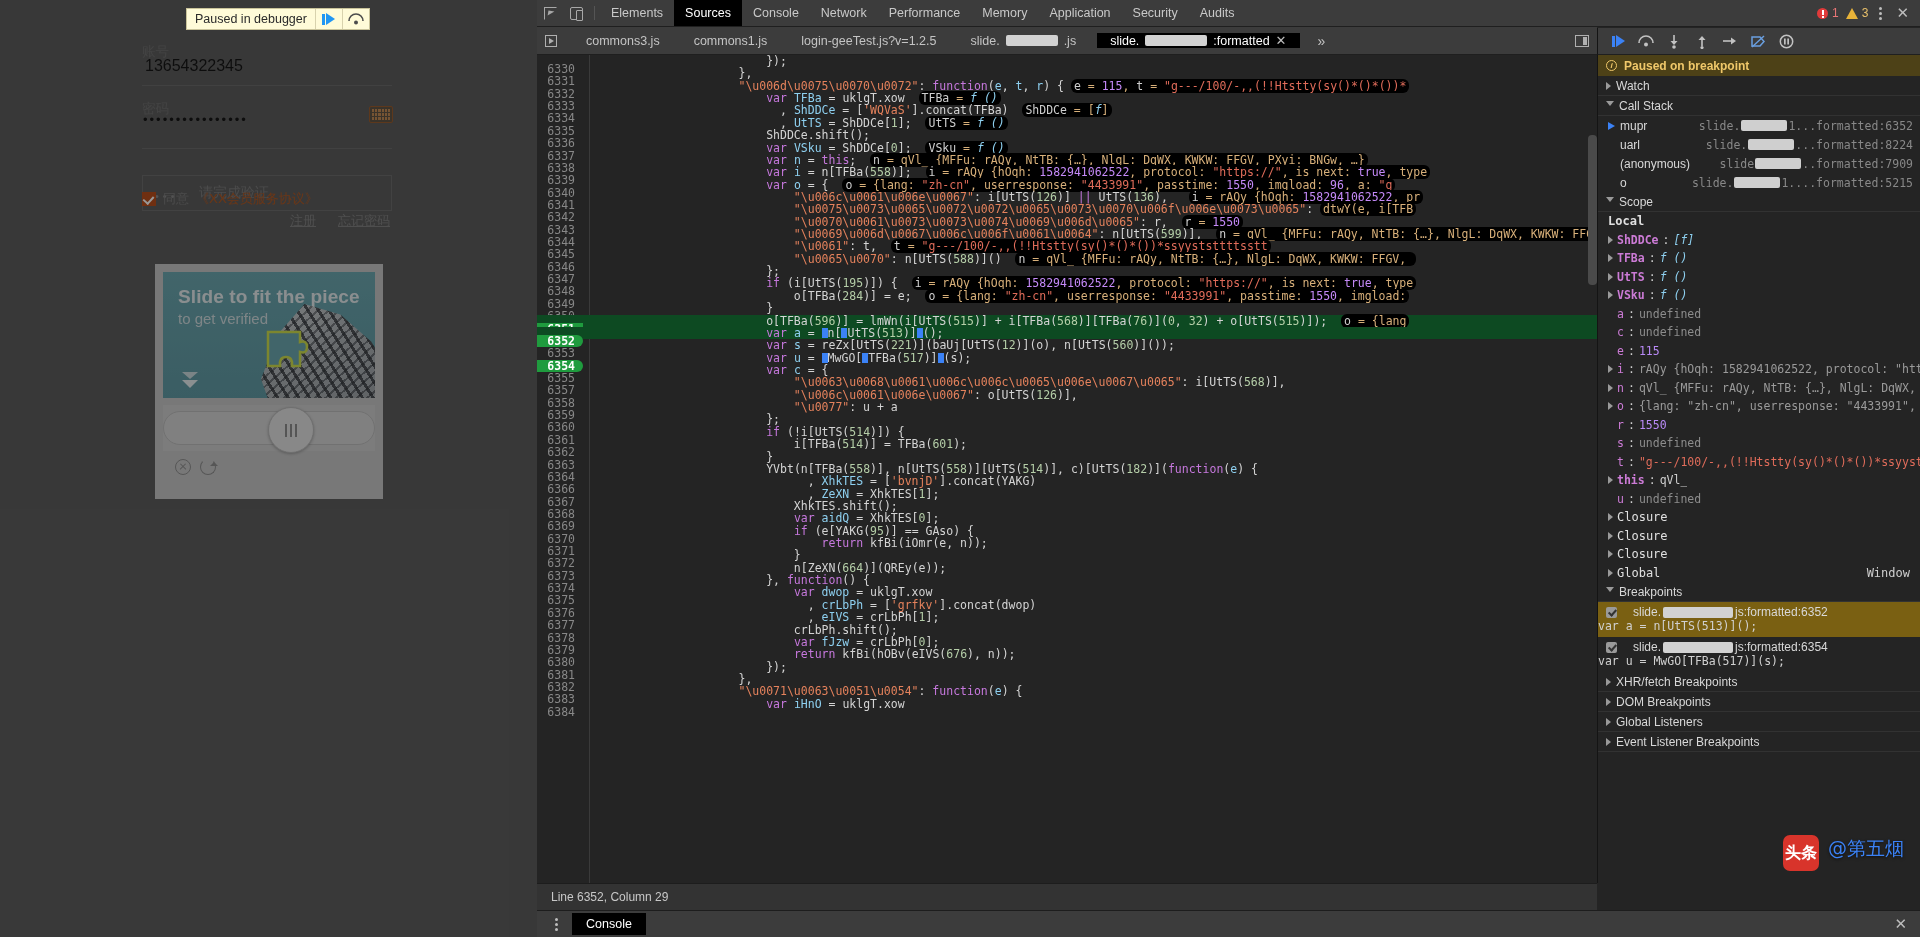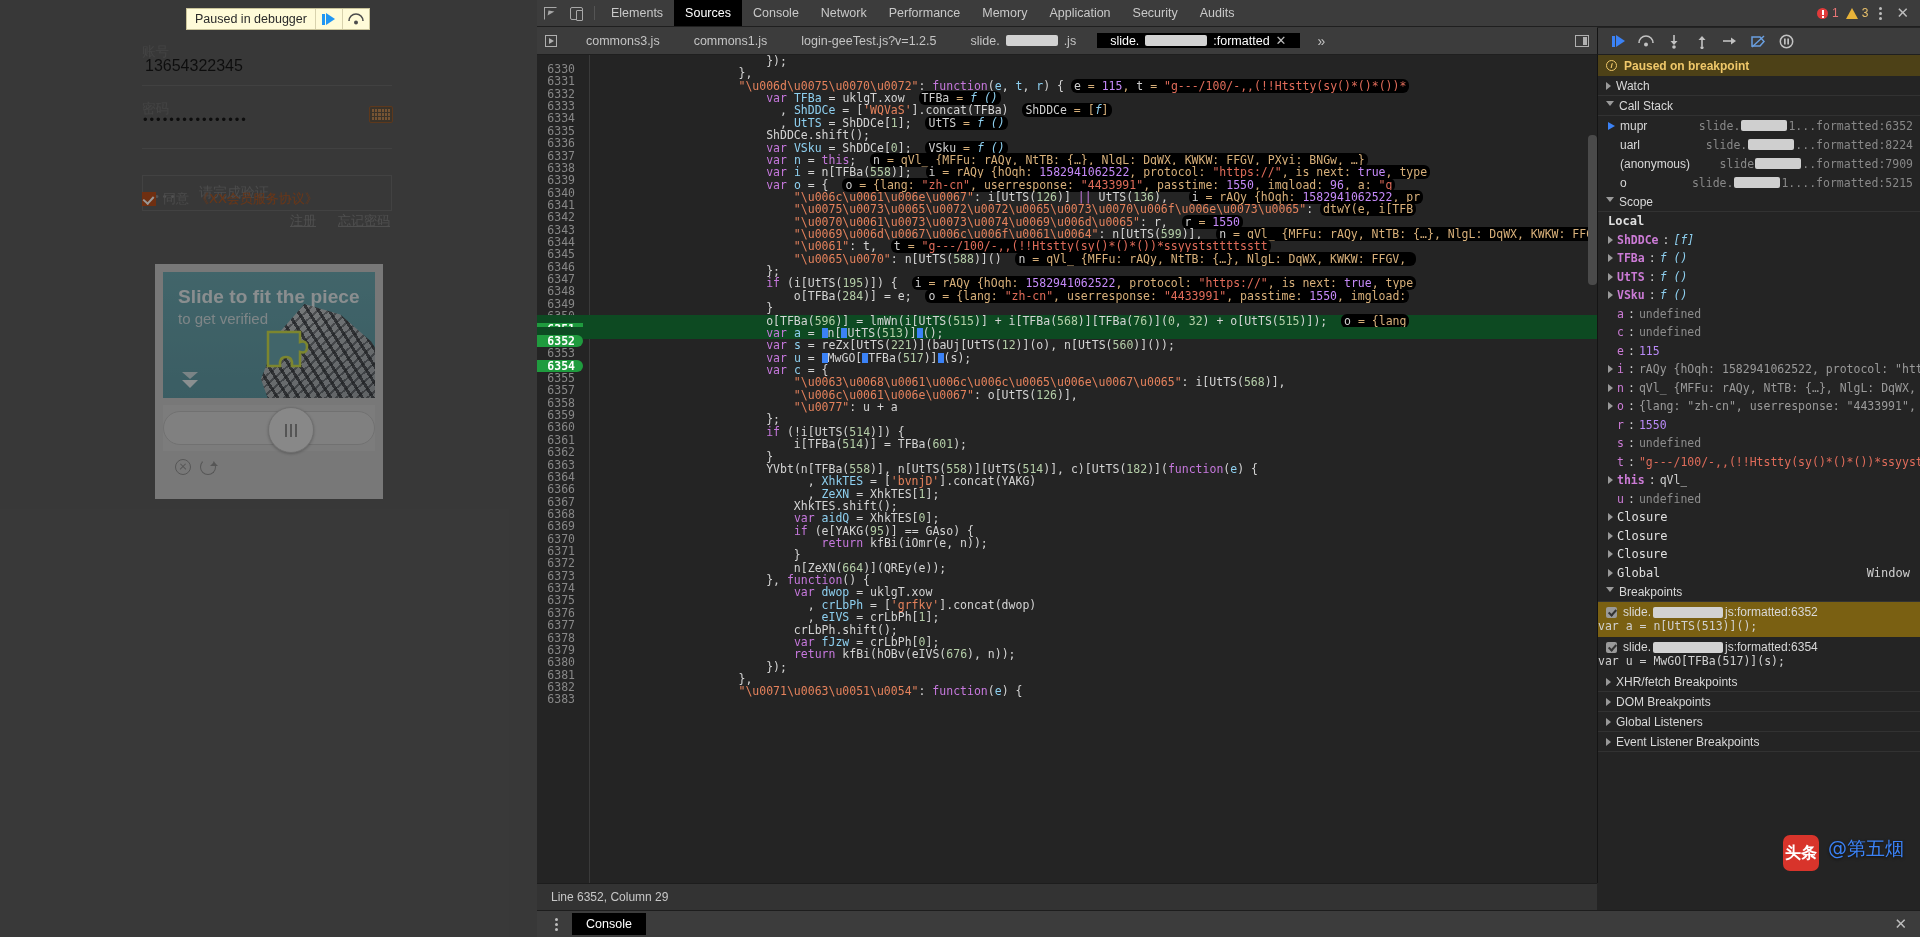--- a/index.html
+++ b/index.html
@@ -311,21 +311,21 @@
   .sc-key.bold { font-weight:bold; }
   .sc-val-u { color:#8c8c8c; }
   .sc-val-n { color:#b98af7; }
   .sc-val-s { color:#e06c5a; }
   .sc-val-f { color:#8ed0f0; font-style:italic; }
   .sc-plain { color:#cfcfcf; }
   .sc-dim { color:#9a9a9a; }
   .sc-label { color:#e0e0e0; font-family:"DejaVu Sans Mono","Liberation Mono",monospace; }
   .bp-item { padding: 3px 0 4px 0; }
   .bp-item.sel { background:#7a6012; }
-  .bp-l1 { display:flex; align-items:center; gap:6px; padding-left:8px; color:#d8d8d8; font-size:12px;}
+  .bp-l1 { display:flex; align-items:center; gap:16px; padding-left:8px; color:#d8d8d8; font-size:12px;}
   .bp-l2 { color:#d0d0d0; font-family:"DejaVu Sans Mono","Liberation Mono",monospace; font-size:11.5px;}
   .cb { width:11px;height:11px;background:#9a9a9a;border-radius:2px;position:relative;flex:none;}
   .cb::after{content:"";position:absolute;left:3.5px;top:1px;width:3px;height:6px;border:solid #333;border-width:0 2px 2px 0;transform:rotate(42deg);}
   .scroll-thumb {
     position:absolute; right:0; width:9px; background:#4a4a4a; border-radius:4px;
   }
 
   
   #dbg-tools {
     position:absolute; right:0; top:28px; width:323px; height:27px;
@@ -600,20 +600,21 @@
           <div class="cl"><span class="ln">6374</span><span class="ct"><span class="p">                        }, </span><span class="k">function</span><span class="p">() {</span></span></div>
           <div class="cl"><span class="ln">6375</span><span class="ct"><span class="p">                            </span><span class="k">var</span><span class="p"> </span><span class="v">dwop</span><span class="p"> = </span><span class="f">uklgT.xow</span></span></div>
           <div class="cl"><span class="ln">6376</span><span class="ct"><span class="p">                              , </span><span class="v">crLbPh</span><span class="p"> = [</span><span class="s">'grfkv'</span><span class="p">].</span><span class="f">concat</span><span class="p">(dwop)</span></span></div>
           <div class="cl"><span class="ln">6377</span><span class="ct"><span class="p">                              , </span><span class="v">eIVS</span><span class="p"> = crLbPh[</span><span class="n">1</span><span class="p">];</span></span></div>
           <div class="cl"><span class="ln">6378</span><span class="ct"><span class="p">                            crLbPh.</span><span class="f">shift</span><span class="p">();</span></span></div>
           <div class="cl"><span class="ln">6379</span><span class="ct"><span class="p">                            </span><span class="k">var</span><span class="p"> </span><span class="v">fJzw</span><span class="p"> = crLbPh[</span><span class="n">0</span><span class="p">];</span></span></div>
           <div class="cl"><span class="ln">6380</span><span class="ct"><span class="p">                            </span><span class="k">return</span><span class="p"> </span><span class="f">kfBi</span><span class="p">(</span><span class="f">hOBv</span><span class="p">(</span><span class="f">eIVS</span><span class="p">(</span><span class="n">676</span><span class="p">), n));</span></span></div>
           <div class="cl"><span class="ln">6381</span><span class="ct"><span class="p">                        });</span></span></div>
           <div class="cl"><span class="ln">6382</span><span class="ct"><span class="p">                    },</span></span></div>
           <div class="cl"><span class="ln">6383</span><span class="ct"><span class="s">                    "\u0071\u0063\u0051\u0054"</span><span class="p">: </span><span class="k">function</span><span class="p">(</span><span class="v">e</span><span class="p">) {</span></span></div>
+          <div class="cl"><span class="ln">6384</span><span class="ct"><span class="p">                        </span><span class="k">var</span><span class="p"> </span><span class="v">iHnO</span><span class="p"> = </span><span class="f">uklgT.xow</span></span></div>
         </div>
       <div class="scroll-thumb" style="top:80px; height:150px;"></div>
     </div>
 
     <div id="code-status">
       <span>Line 6352, Column 29</span>
     </div>
 
     <div id="console-bar">
       <span class="dots-v">

